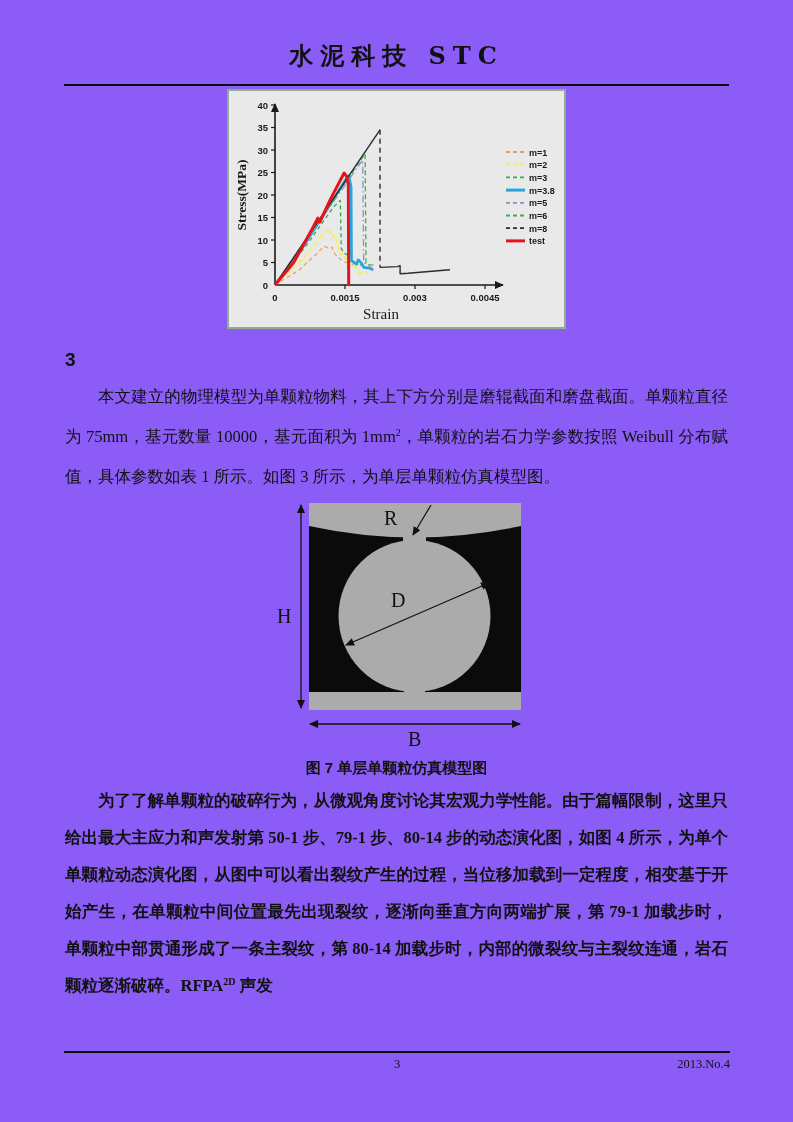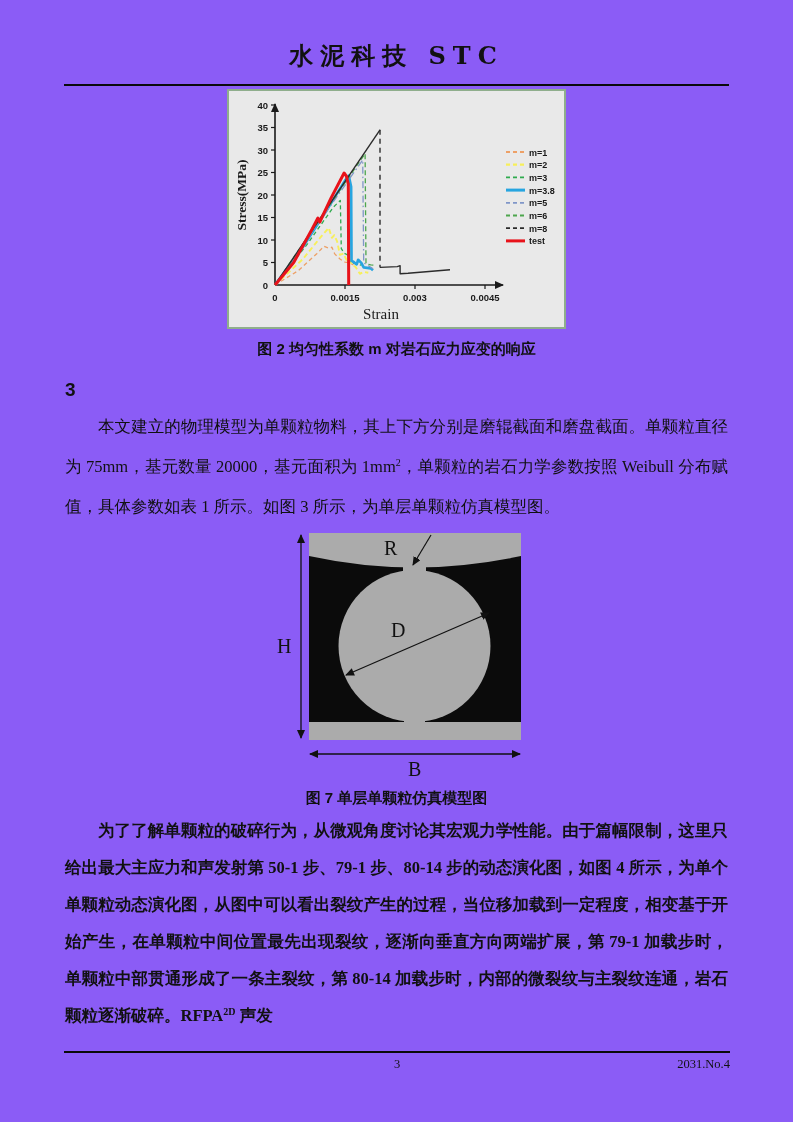--- a/index.html
+++ b/index.html
@@ -115,30 +115,29 @@
           <line x1="277" y1="111.8" x2="296" y2="111.8" stroke="#8096c8" stroke-width="1.8" stroke-dasharray="4,3"></line>
           <text x="300" y="115.3" font-size="9" font-weight="bold" fill="#1a1a1a" font-family="Liberation Sans, sans-serif">m=5</text>
           <line x1="277" y1="124.5" x2="296" y2="124.5" stroke="#4da64d" stroke-width="1.8" stroke-dasharray="4,3"></line>
           <text x="300" y="128" font-size="9" font-weight="bold" fill="#1a1a1a" font-family="Liberation Sans, sans-serif">m=6</text>
           <line x1="277" y1="137.2" x2="296" y2="137.2" stroke="#2b2b2b" stroke-width="1.8" stroke-dasharray="4,3"></line>
           <text x="300" y="140.7" font-size="9" font-weight="bold" fill="#1a1a1a" font-family="Liberation Sans, sans-serif">m=8</text>
           <line x1="277" y1="149.89999999999998" x2="296" y2="149.89999999999998" stroke="#e8121a" stroke-width="3"></line>
           <text x="300" y="153.39999999999998" font-size="9" font-weight="bold" fill="#1a1a1a" font-family="Liberation Sans, sans-serif">test</text>
         </svg>
     </div>
-    <div class="fig-caption">图 2 均匀性系数 m 对岩石应力应变的响应</div>
   </div>
 
   <div class="content">
 
     <div class="section-heading">
       <span class="section-number">3</span>
     </div>
 
-    <p class="para"><span>本文建立的物理模型为单颗粒物料，其上下方分别是磨辊截面和磨盘截面。单颗粒直径为 75mm，基元数量 20000，基元面积为 1mm</span><sup>2</sup><span>，单颗粒的岩石力学参数按照 Weibull 分布赋值，具体参数如表 1 所示。如图 3 所示，为单层单颗粒仿真模型图。</span></p>
+    <p class="para"><span>本文建立的物理模型为单颗粒物料，其上下方分别是磨辊截面和磨盘截面。单颗粒直径为 75mm，基元数量 10000，基元面积为 1mm</span><sup>2</sup><span>，单颗粒的岩石力学参数按照 Weibull 分布赋值，具体参数如表 1 所示。如图 3 所示，为单层单颗粒仿真模型图。</span></p>
 
     <div class="fig3-wrap">
       <svg width="256" height="246" viewBox="0 0 256 246">
         <defs>
           <marker id="ah-e" markerWidth="10" markerHeight="8" refX="8" refY="4" orient="auto" markerUnits="userSpaceOnUse">
             <path d="M0,0 L9,4 L0,8 Z" fill="#111"></path>
           </marker>
           <marker id="ah-s" markerWidth="10" markerHeight="8" refX="1" refY="4" orient="auto" markerUnits="userSpaceOnUse">
             <path d="M9,0 L0,4 L9,8 Z" fill="#111"></path>
           </marker>
@@ -172,17 +171,17 @@
     </div>
 
     <p class="para tight"><span>为了了解单颗粒的破碎行为，从微观角度讨论其宏观力学性能。由于篇幅限制，这里只给出最大主应力和声发射第 50-1 步、79-1 步、80-14 步的动态演化图，如图 4 所示，为单个单颗粒动态演化图，从图中可以看出裂纹产生的过程，当位移加载到一定程度，相变基于开始产生，在单颗粒中间位置最先出现裂纹，逐渐向垂直方向两端扩展，第 79-1 加载步时，单颗粒中部贯通形成了一条主裂纹，第 80-14 加载步时，内部的微裂纹与主裂纹连通，岩石颗粒逐渐破碎。RFPA</span><sup>2D</sup><span> 声发</span></p>
 
   </div>
 
   <div class="page-footer">
     <div class="footer-rule"></div>
     <div class="footer-row">
       <span>3</span>
-      <span class="footer-issue">2031.No.4</span>
+      <span class="footer-issue">2013.No.4</span>
     </div>
   </div>
 
 </div>
 
 </body></html>

